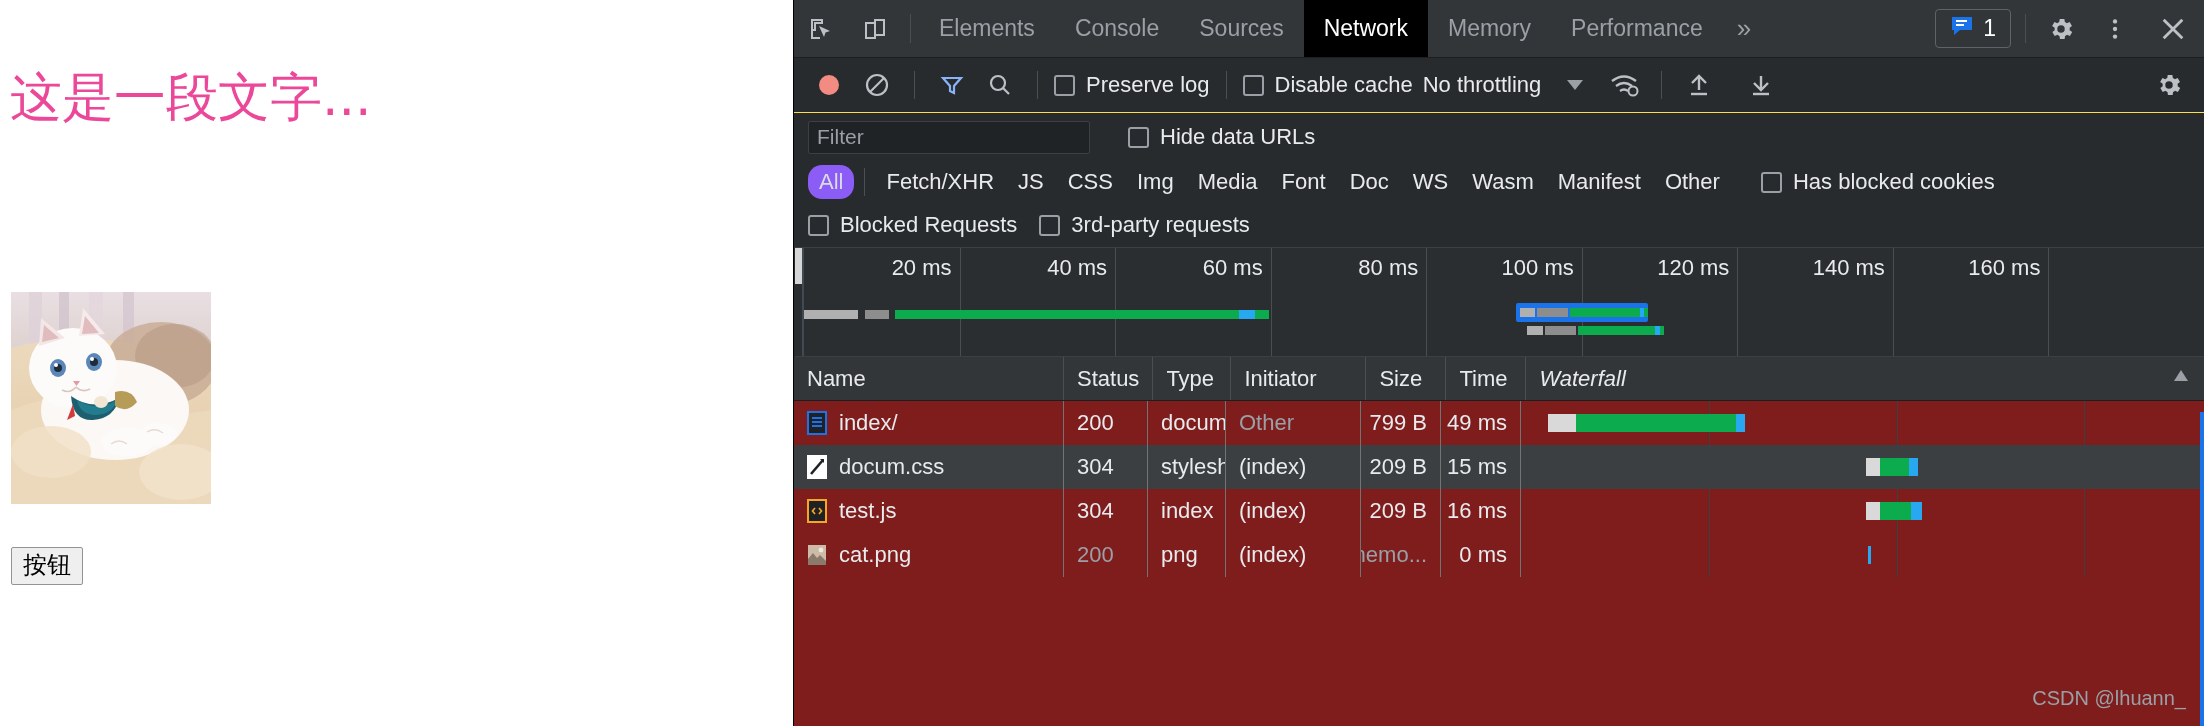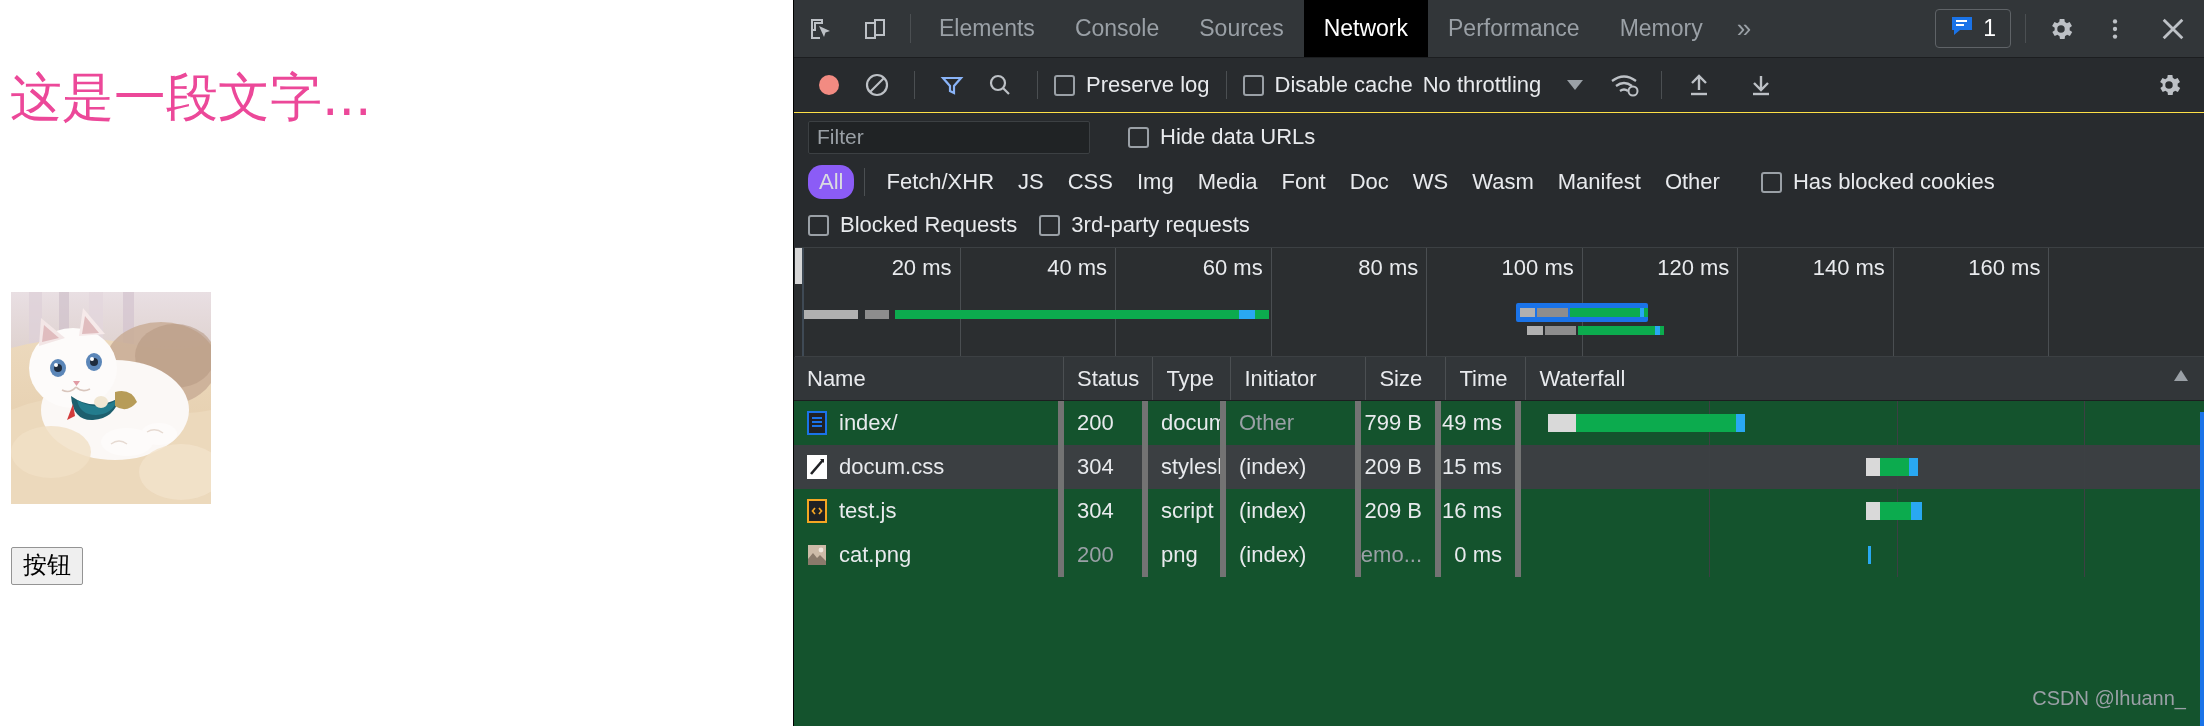--- a/index.html
+++ b/index.html
@@ -101,32 +101,32 @@
     transform: translateX(-100%); padding-right: 8px;
   }
   .ov-bar { position: absolute; height: 9px; }
   .ov-seg { position: absolute; top: 0; height: 9px; }
   #ov-selected {
     position: absolute; border: 3px solid #1a73e8; background: #1a73e8;
     border-radius: 2px; padding: 0;
   }
 
   
-  #table { flex: 1; display: flex; flex-direction: column; overflow: hidden; background: #14532d; }
+  #table { flex: 1; display: flex; flex-direction: column; overflow: hidden; background: #7f1d1d; }
   #thead { display: flex; height: 44px; min-height: 44px; background: #323639; border-bottom: 1px solid #1c1e20; }
   .th {
     display: flex; align-items: center; padding: 0 13px; font-size: 22px; color: #e8eaed;
     border-right: 1px solid #4b4f52; position: relative;
   }
   #thead .th:last-child { border-right: none; }
   .tr { display: flex; height: 44px; min-height: 44px; align-items: stretch; }
   .tr.alt { background: #3b3f42; }
   .td {
     display: flex; align-items: center; padding: 0 13px; font-size: 22px; color: #e8eaed;
-    border-right: 6px solid #737373; overflow: hidden; white-space: nowrap;
+    border-right: 1px solid #737373; overflow: hidden; white-space: nowrap;
   }
   .td.num { justify-content: flex-end; }
   .td.dim { color: #9aa0a6; }
   .c-name { flex: 0 0 270px; gap: 12px; }
   .c-status { flex: 0 0 84px; }
   .c-type { flex: 0 0 78px; }
   .c-init { flex: 0 0 135px; }
   .c-size { flex: 0 0 80px; }
   .c-time { flex: 0 0 80px; }
   .c-wf { flex: 1; position: relative; border-right: none; padding: 0; }
@@ -213,22 +213,22 @@
         <svg width="26" height="26" viewBox="0 0 26 26">
           <rect x="4" y="7" width="9" height="15" fill="none" stroke="#bdc1c6" stroke-width="2"></rect>
           <path d="M13 7 V4 h9 v15 h-9" fill="none" stroke="#bdc1c6" stroke-width="2"></path>
         </svg>
       </div>
       <div class="ts-sep"></div>
       <div class="tab">Elements</div>
       <div class="tab">Console</div>
       <div class="tab">Sources</div>
       <div class="tab active">Network</div>
+      <div class="tab">Memory</div>
       <div class="tab">Performance</div>
-      <div class="tab">Memory</div>
       <div class="tab" style="font-size:26px;padding:0 14px;">»</div>
       <div id="tabstrip-right">
         <div id="issues-badge">
           <span>
             <svg width="24" height="24" viewBox="0 0 24 24">
               <path d="M2 3 h20 v13 h-12 l-6 5 v-5 h-2 z" fill="#1a73e8"></path>
               <path d="M6 7 h11 M6 11 h8" stroke="#ffffff" stroke-width="1.8"></path>
             </svg>
           </span>
           <span>1</span>
@@ -406,21 +406,21 @@
     </div>
 
     <div id="table">
       <div id="thead">
         <div class="th c-name">Name</div>
         <div class="th c-status">Status</div>
         <div class="th c-type">Type</div>
         <div class="th c-init">Initiator</div>
         <div class="th c-size">Size</div>
         <div class="th c-time">Time</div>
-        <div class="th c-wf" style="padding:0 13px;">
+        <div class="th c-wf" style="padding:0 13px;font-style:italic;">
           <span>Waterfall</span>
           <span style="margin-left:auto;">
             <svg width="20" height="20" viewBox="0 0 20 20">
                 <path d="M10 4 L17 15 H3 Z" fill="#9aa0a6"></path>
               </svg>
           </span>
         </div>
       </div>
       <div id="tbody">
           <div class="tr">
@@ -472,21 +472,21 @@
           </div>
           <div class="tr">
             <div class="td c-name">
               <span class="row-icon"><svg width="20" height="24" viewBox="0 0 20 24">
                   <rect x="1" y="1" width="18" height="22" fill="#202124" stroke="#f5a623" stroke-width="2"></rect>
                   <path d="M8 9 L5.5 12 L8 15 M12 9 L14.5 12 L12 15" stroke="#f5a623" stroke-width="1.7" fill="none"></path>
                 </svg></span>
               <span>test.js</span>
             </div>
             <div class="td c-status">304</div>
-            <div class="td c-type">script</div>
+            <div class="td c-type">index</div>
             <div class="td c-init">
               <span>(index)</span>
             </div>
             <div class="td c-size num">209 B</div>
             <div class="td c-time num">16 ms</div>
             <div class="td c-wf">
               <div class="wf-grid" style="left: 27.5%;"></div>
               <div class="wf-grid" style="left: 55%;"></div>
               <div class="wf-grid" style="left: 82.5%;"></div>
               <div class="wf-bar" style="left: 50.5%; width: 2%; background: rgb(217, 217, 217);"></div>

